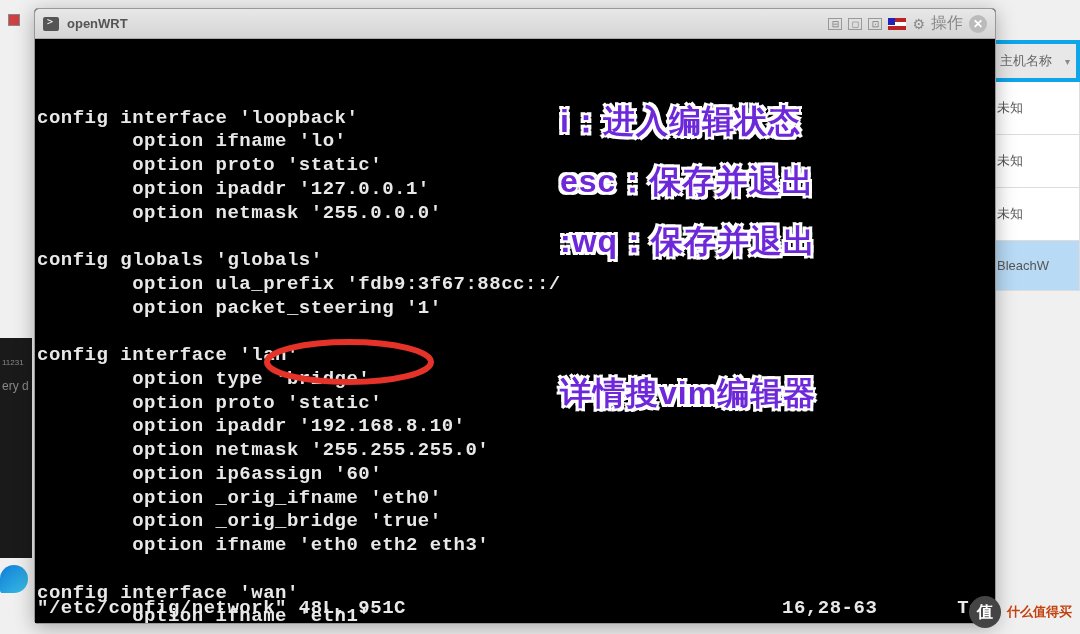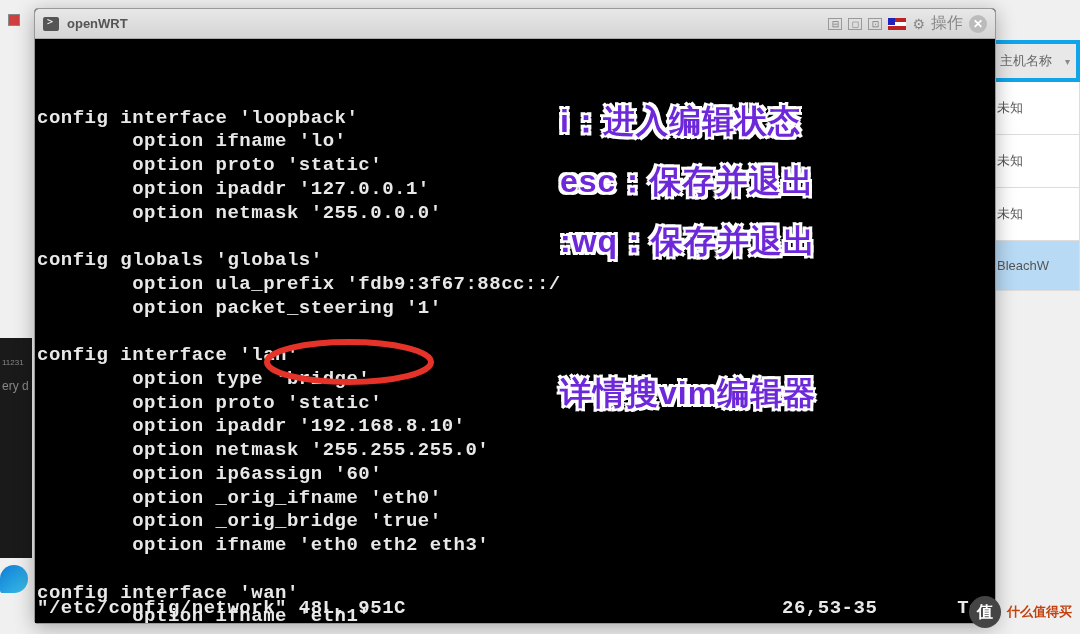--- a/index.html
+++ b/index.html
@@ -310,21 +310,21 @@
         option ip6assign '60'
         option _orig_ifname 'eth0'
         option _orig_bridge 'true'
         option ifname 'eth0 eth2 eth3'
 
 config interface 'wan'
         option ifname 'eth1'
         option proto 'dhcp'</div>
     <div class="status-line">
       <span class="status-file">"/etc/config/network" 48L, 951C</span>
-      <span class="status-pos">26,53-35</span>
+      <span class="status-pos">16,28-63</span>
       <span>Top</span>
     </div>
   </div>
 </div>
 
 <svg class="circle-mark">
   <ellipse cx="89" cy="27" rx="82" ry="20" fill="none" stroke="#e6332a" stroke-width="6"></ellipse>
 </svg>
 
 <div class="annotation ann1">i：进入编辑状态</div>

